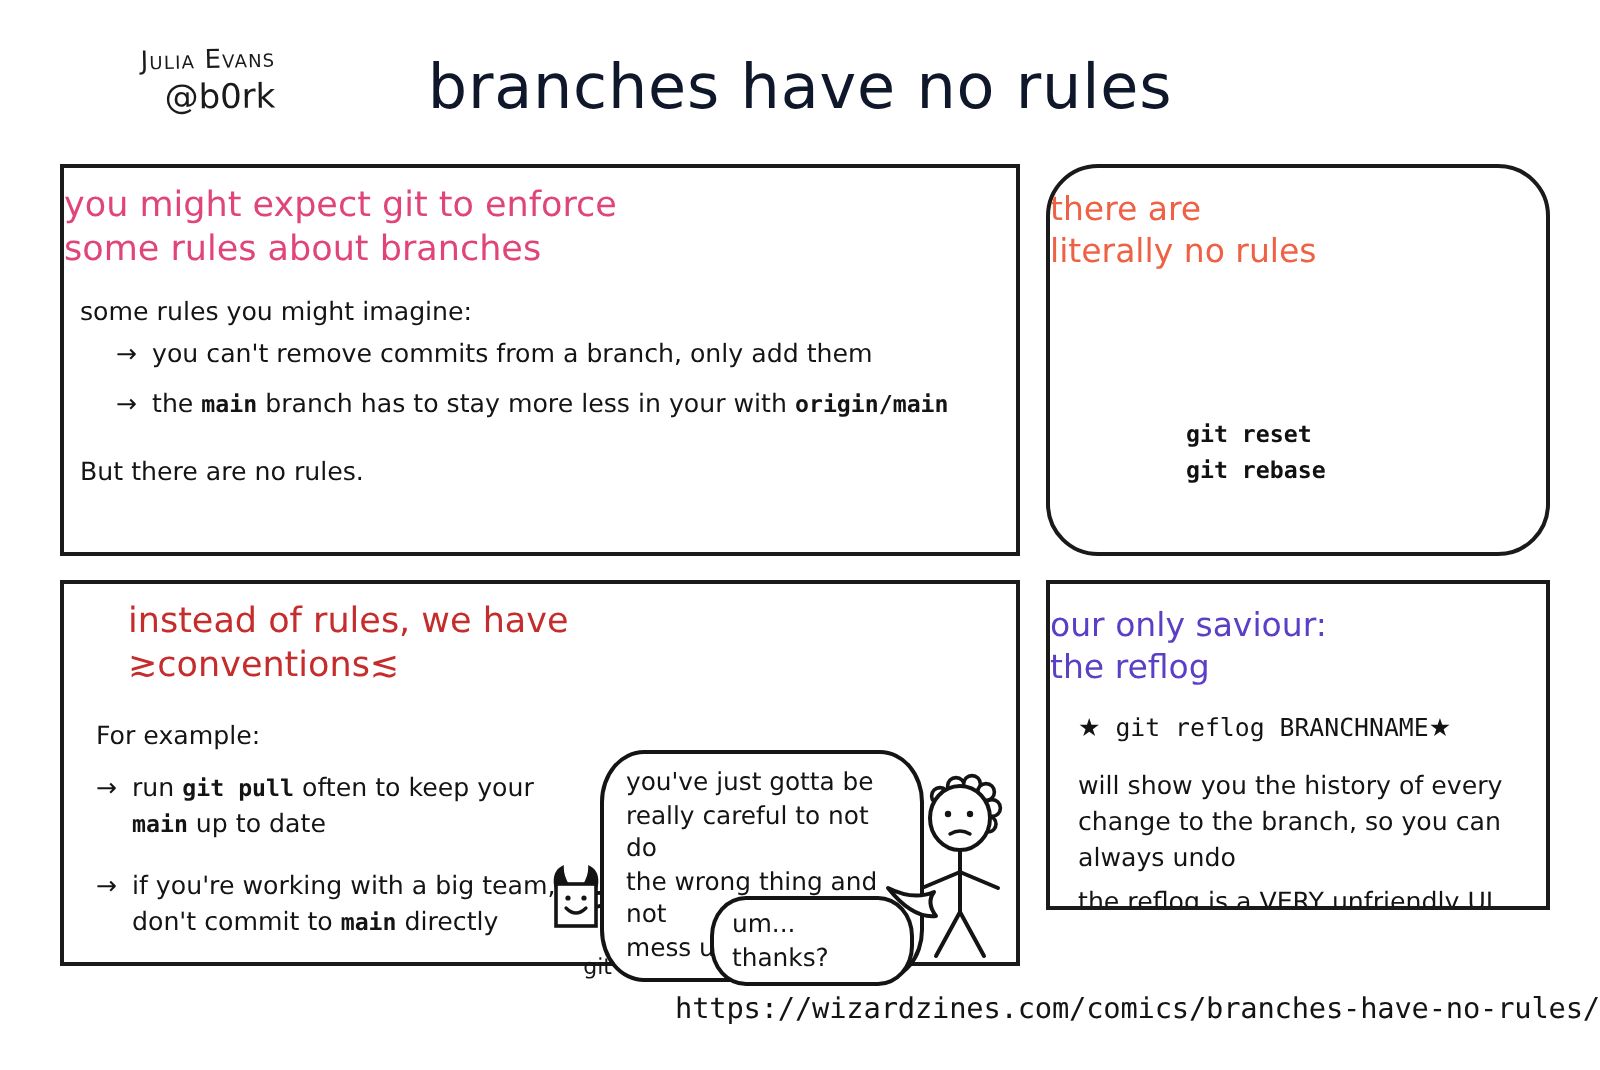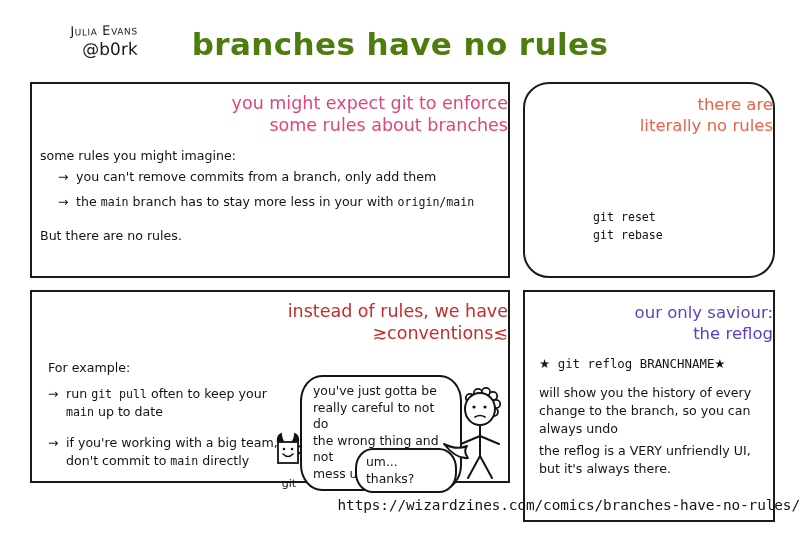--- a/index.html
+++ b/index.html
@@ -46,60 +46,61 @@
 
   
   #comic-title {
     position: absolute;
     left: 0;
     top: 26px;
     width: 800px;
     text-align: center;
     font-family: "DejaVu Sans", sans-serif;
     font-size: 31px;
-    font-weight: 700;
+    font-weight: 400;
     letter-spacing: 0.4px;
-    color: #4d7c0f;
+    color: #0f172a;
   }
 
   
   .panel {
     position: absolute;
     border: 2px solid #1a1a1a;
     background: #ffffff;
     box-sizing: border-box;
     overflow: hidden;
   }
   #panel-1 { left: 30px;  top: 82px;  width: 480px; height: 196px; }
   #panel-2 { left: 523px; top: 82px;  width: 252px; height: 196px; border-radius: 26px; }
   #panel-3 { left: 30px;  top: 290px; width: 480px; height: 193px; padding-left: 32px; }
-  #panel-4 { left: 523px; top: 290px; width: 252px; height: 232px; padding-left: 35px; }
+  #panel-4 { left: 523px; top: 290px; width: 252px; height: 165px; }
 
   .panel-heading {
-    text-align: right;
+    text-align: left;
     font-family: "DejaVu Sans", sans-serif;
     font-size: 17.5px;
     line-height: 1.28;
     padding-top: 8px;
   }
   .panel-heading.narrow { font-size: 16.5px; padding-top: 10px; }
   .hl-pink   { color: #e0457a; }
   .hl-orange { color: #ef6144; }
   .hl-red    { color: #c52c2c; }
   .hl-purple { color: #5b3fc4; }
 
   .body-text {
     font-family: "DejaVu Sans", sans-serif;
     font-size: 12.6px;
     line-height: 1.42;
     color: #141414;
   }
   .mono {
     font-family: "DejaVu Sans Mono", monospace;
     font-size: 11.6px;
+    font-weight: bold;
   }
 
   
   #p1-intro {
     position: absolute;
     left: 8px;
     top: 63px;
   }
   #p1-bullets {
     position: absolute;
@@ -122,21 +123,21 @@
     position: absolute;
     left: 8px;
     top: 143px;
   }
 
   
   .git-char {
     position: absolute;
   }
   .git-char .git-label {
-    text-align: center;
+    text-align: right;
     font-family: "DejaVu Sans", sans-serif;
     font-size: 12px;
     color: #141414;
     margin-top: 1px;
   }
 
   
   .bubble {
     position: absolute;
     border: 2px solid #141414;

